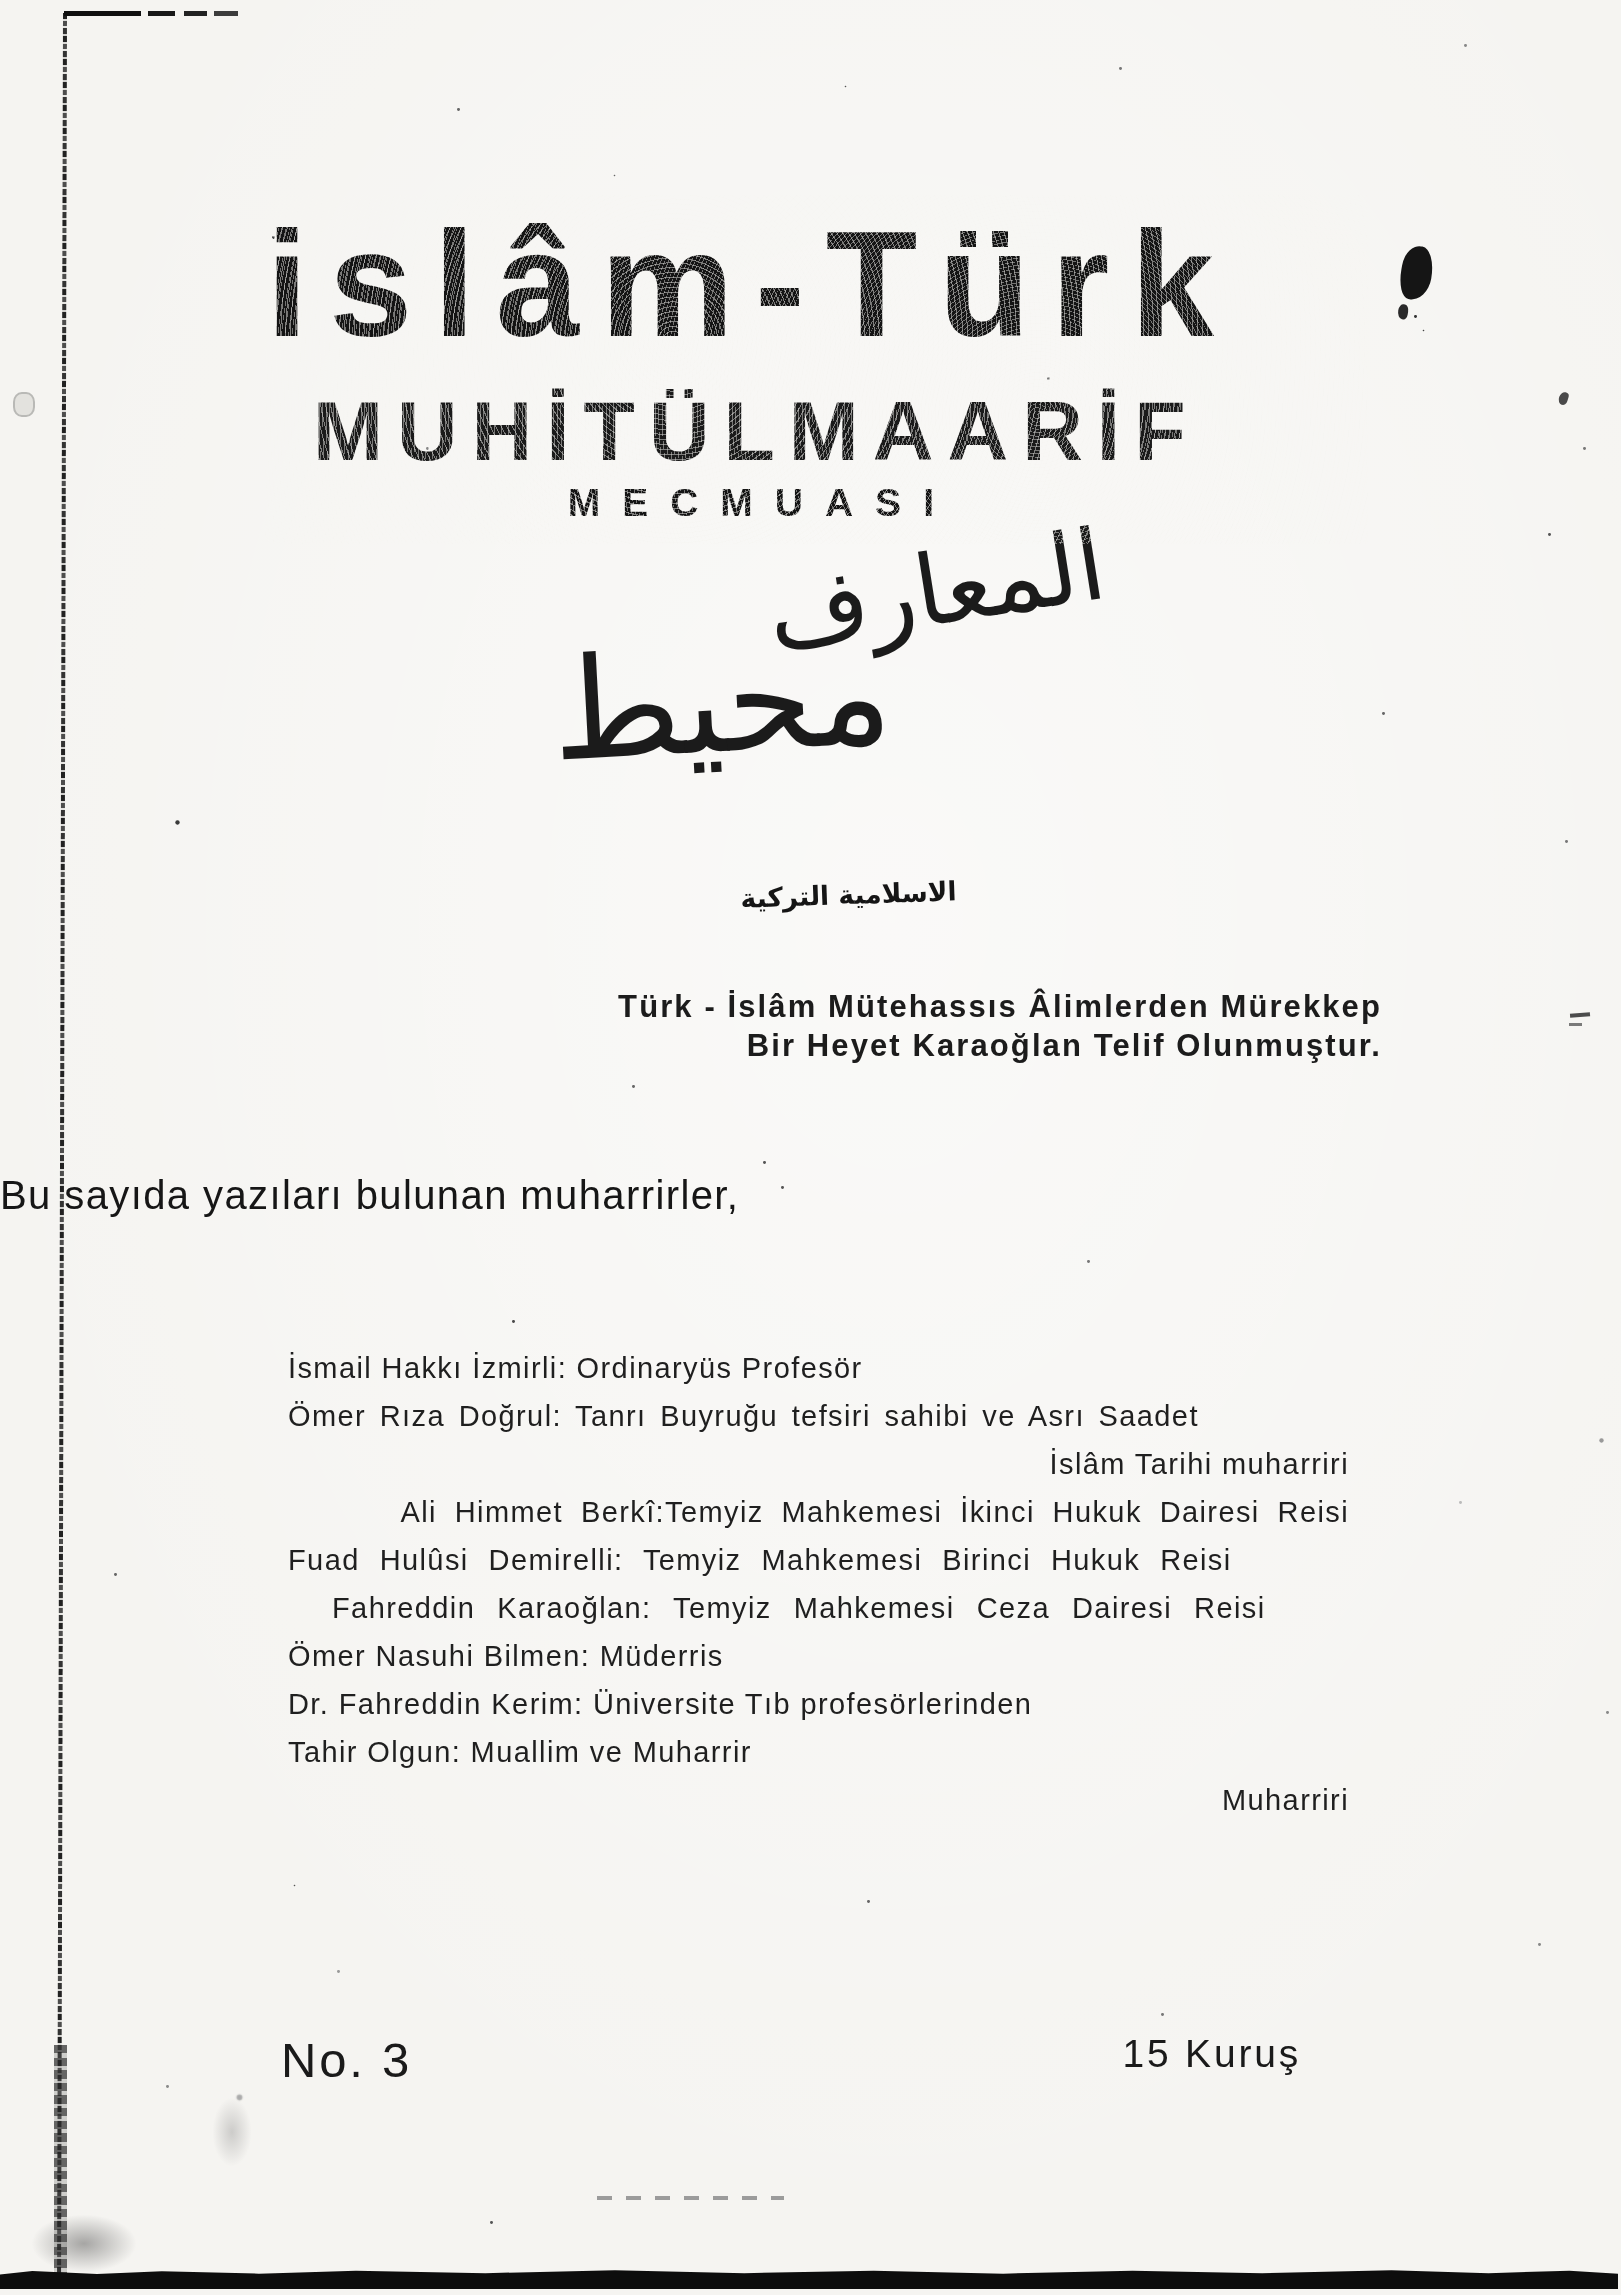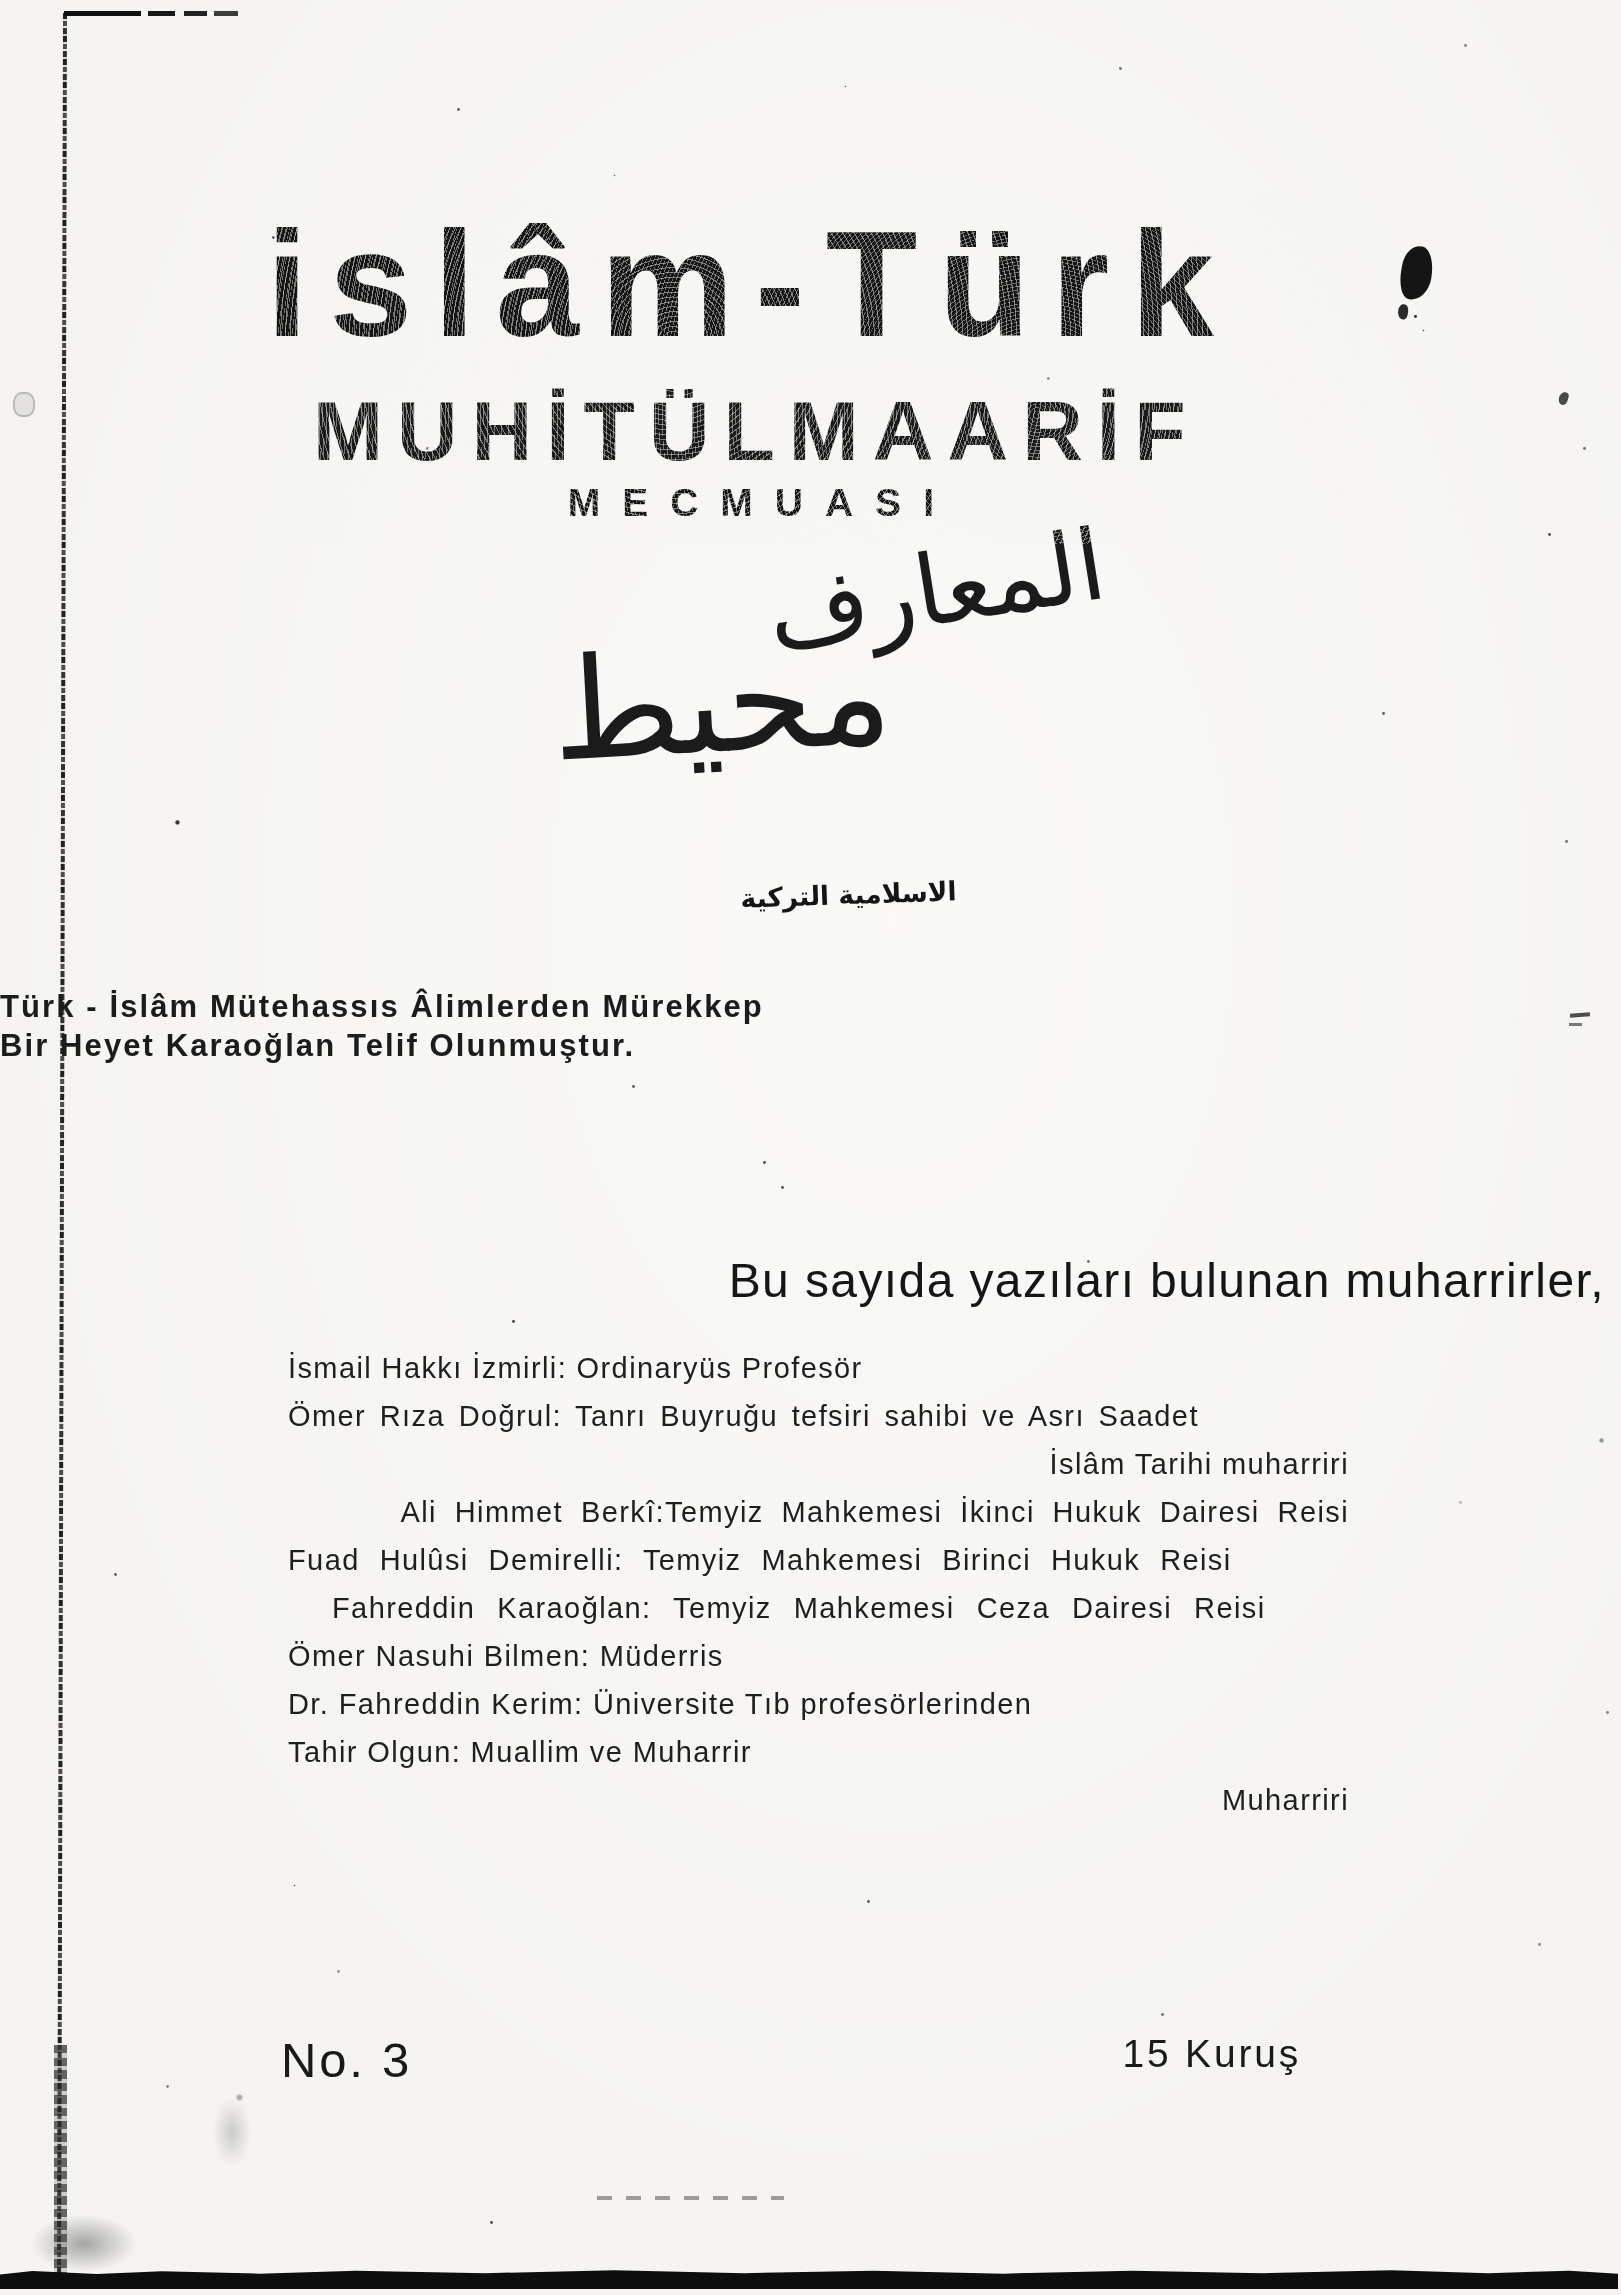--- a/index.html
+++ b/index.html
@@ -86,25 +86,25 @@
   .cal{position:absolute;left:541px;top:551px;width:565px;height:300px;font-family:"DejaVu Sans",sans-serif;color:#1b1b1b;}
   .cal .w1{position:absolute;right:0;top:-9.8px;font-size:98px;line-height:1;transform:rotate(-9deg);}
   .cal .w2{position:absolute;left:9.8px;top:82px;font-size:140px;line-height:1;transform:rotate(-3deg);}
   .seal{
     position:absolute;left:731px;top:850px;width:235px;height:89px;
     display:flex;align-items:center;justify-content:center;
     font-family:"DejaVu Sans",sans-serif;font-weight:bold;font-size:26.5px;color:#151515;
     transform:rotate(-2deg);white-space:nowrap;
   }
   
-  .byline{position:absolute;left:0;top:987px;width:1382px;text-align:left;
+  .byline{position:absolute;left:0;top:987px;width:1382px;text-align:right;
     font-size:31px;line-height:39px;font-weight:bold;letter-spacing:2.1px;color:#1c1c1c;}
   
-  .heading{position:absolute;left:0;top:1261px;width:1605px;text-align:right;
-    font-size:48px;line-height:40px;letter-spacing:1.4px;color:#161616;}
+  .heading{position:absolute;left:0;top:1175px;width:1605px;text-align:left;
+    font-size:40px;line-height:40px;letter-spacing:1.4px;color:#161616;}
   .authors{position:absolute;left:288px;top:1344px;width:1061px;
     font-size:29px;line-height:48px;letter-spacing:1.4px;color:#1f1f1f;}
   .authors div{white-space:nowrap;}
   .al-right{text-align:right;}
   .indent{padding-left:24px;text-align:right;}
   .ws6{word-spacing:4.2px;}.ws12{word-spacing:8.4px;}.ws15{word-spacing:10.5px;}
   .ws18{word-spacing:12.6px;margin-left:44px;}.ws24{word-spacing:17px;}
   
   .issue{position:absolute;left:281px;top:2032px;font-size:49px;letter-spacing:2.8px;color:#1a1a1a;}
   .price{position:absolute;right:321px;top:2032px;font-size:39px;letter-spacing:2.8px;color:#1a1a1a;}

